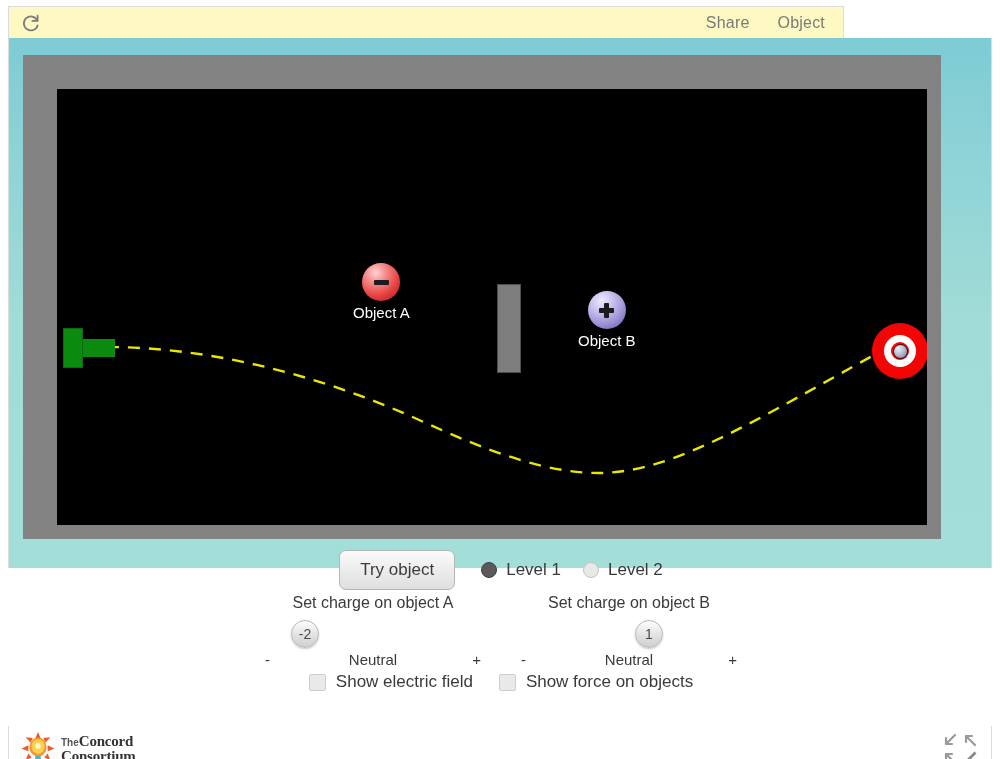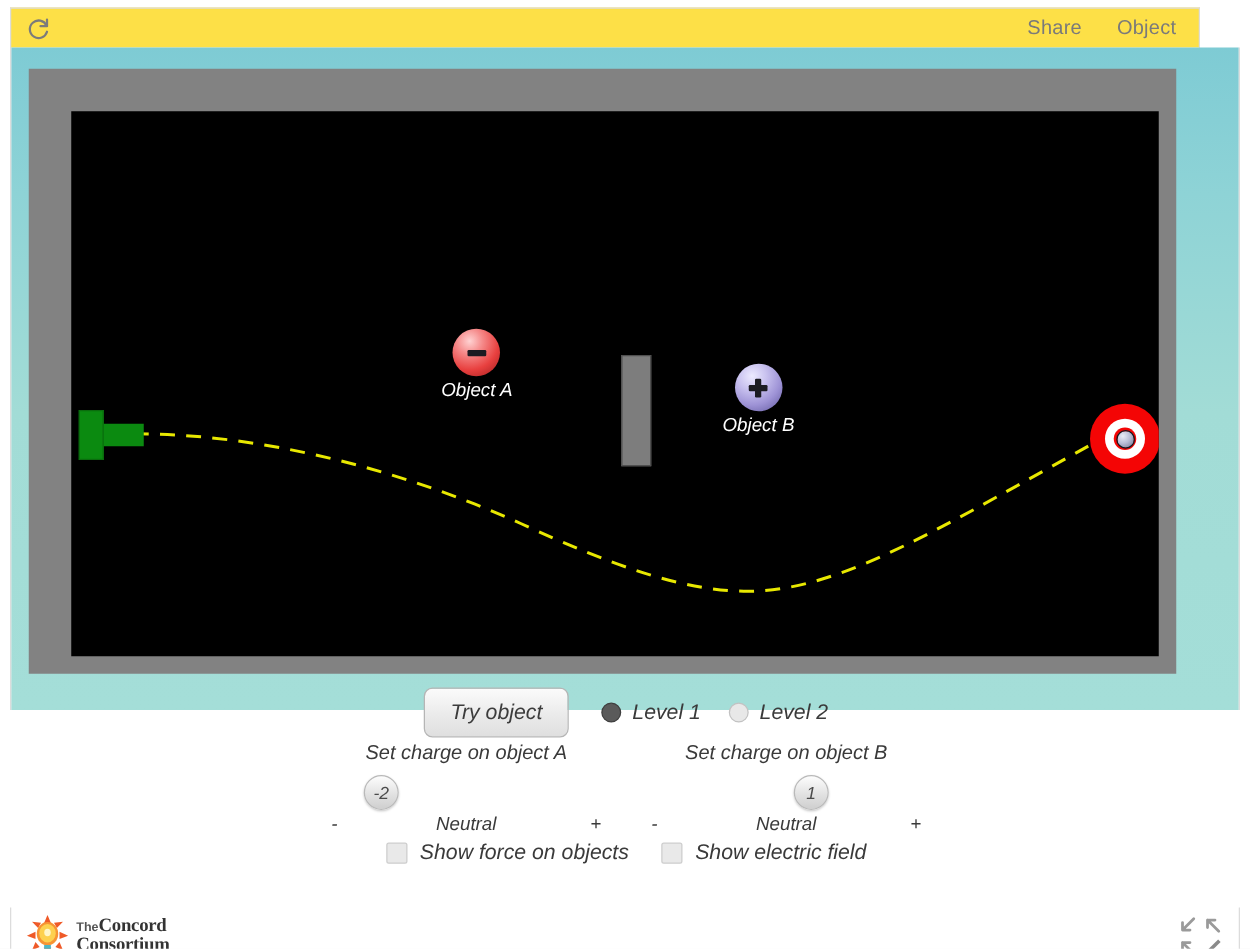--- a/index.html
+++ b/index.html
@@ -11,22 +11,22 @@
   }
   #app {
     position: relative;
     width: 1000px; height: 759px;
     background: #ffffff;
   }
 
   
   .topbar {
     position: absolute; left: 8px; top: 6px;
-    width: 952px; height: 32px;
-    background: #fde047;
+    width: 836px; height: 32px;
+    background: #fef9c3;
     border: 1px solid #dcdcdc;
     border-bottom: none;
     display: flex; align-items: center;
   }
   .reload-btn {
     margin-left: 10px;
     width: 24px; height: 24px;
     display: flex; align-items: center; justify-content: center;
     cursor: pointer;
   }
@@ -40,21 +40,20 @@
     letter-spacing: .2px;
   }
 
   
   .panel {
     position: absolute; left: 8px; top: 38px;
     width: 984px; height: 530px;
     background: linear-gradient(180deg,#7ecbd4 0%, #8ed3d6 22%, #a2dcd6 55%, #a4ded8 100%);
     border-left: 1px solid #dcdcdc;
     border-right: 1px solid #dcdcdc;
-    font-style: italic;
   }
 
   
   .sim-frame {
     position: absolute; left: 14px; top: 17px;
     width: 918px; height: 484px;
     background: #828282;
   }
   .sim-canvas {
     position: absolute; left: 34px; top: 34px;
@@ -354,25 +353,25 @@
           <span class="sc-mid">Neutral</span>
           <span class="sc-plus">+</span>
         </div>
       </div>
 
     </div>
 
     <div class="check-row">
       <div class="check-item">
         <span class="check-box"></span>
-        <span class="check-label">Show force on objects</span>
+        <span class="check-label">Show electric field</span>
       </div>
       <div class="check-item">
         <span class="check-box"></span>
-        <span class="check-label">Show electric field</span>
+        <span class="check-label">Show force on objects</span>
       </div>
     </div>
 
   </div>
 
   <div class="footer">
     <div class="logo">
       <svg width="34" height="34" viewBox="0 0 34 34">
         <g fill="#ef5a28">
           <polygon points="17,0 20,7 14,7"></polygon>

